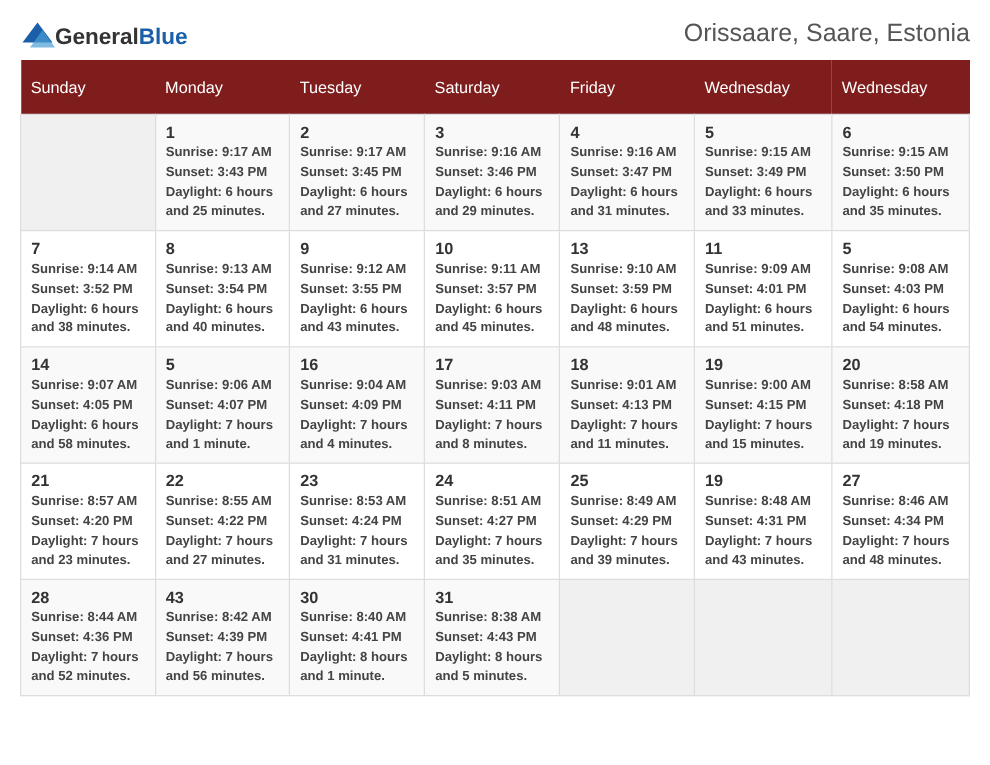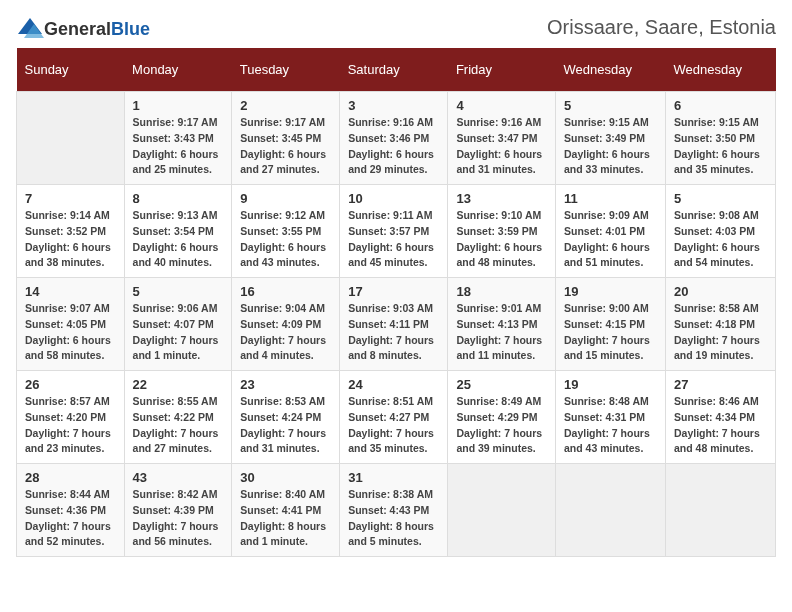--- a/index.html
+++ b/index.html
@@ -203,21 +203,21 @@
           <span class="day-number">19</span>
           <div class="day-info">Sunrise: 9:00 AM<br>Sunset: 4:15 PM<br>Daylight: 7 hours and 15 minutes.</div>
         </td>
         <td>
           <span class="day-number">20</span>
           <div class="day-info">Sunrise: 8:58 AM<br>Sunset: 4:18 PM<br>Daylight: 7 hours and 19 minutes.</div>
         </td>
       </tr>
       <tr>
         <td>
-          <span class="day-number">26</span>
+          <span class="day-number">21</span>
           <div class="day-info">Sunrise: 8:57 AM<br>Sunset: 4:20 PM<br>Daylight: 7 hours and 23 minutes.</div>
         </td>
         <td>
           <span class="day-number">22</span>
           <div class="day-info">Sunrise: 8:55 AM<br>Sunset: 4:22 PM<br>Daylight: 7 hours and 27 minutes.</div>
         </td>
         <td>
           <span class="day-number">23</span>
           <div class="day-info">Sunrise: 8:53 AM<br>Sunset: 4:24 PM<br>Daylight: 7 hours and 31 minutes.</div>
         </td>

